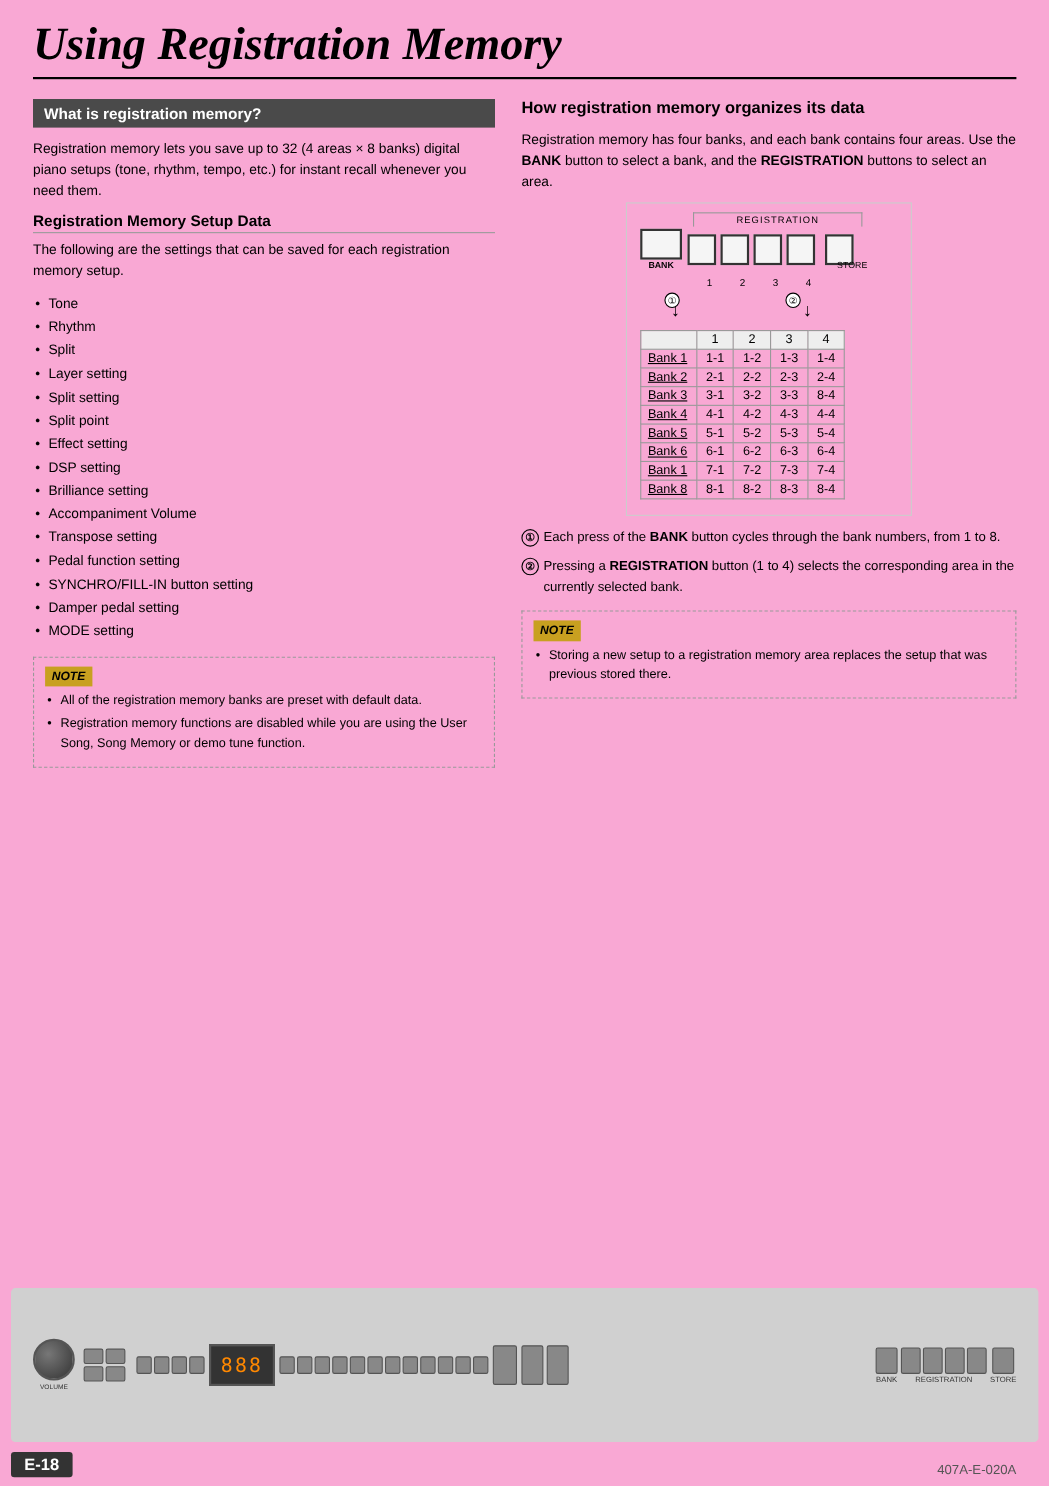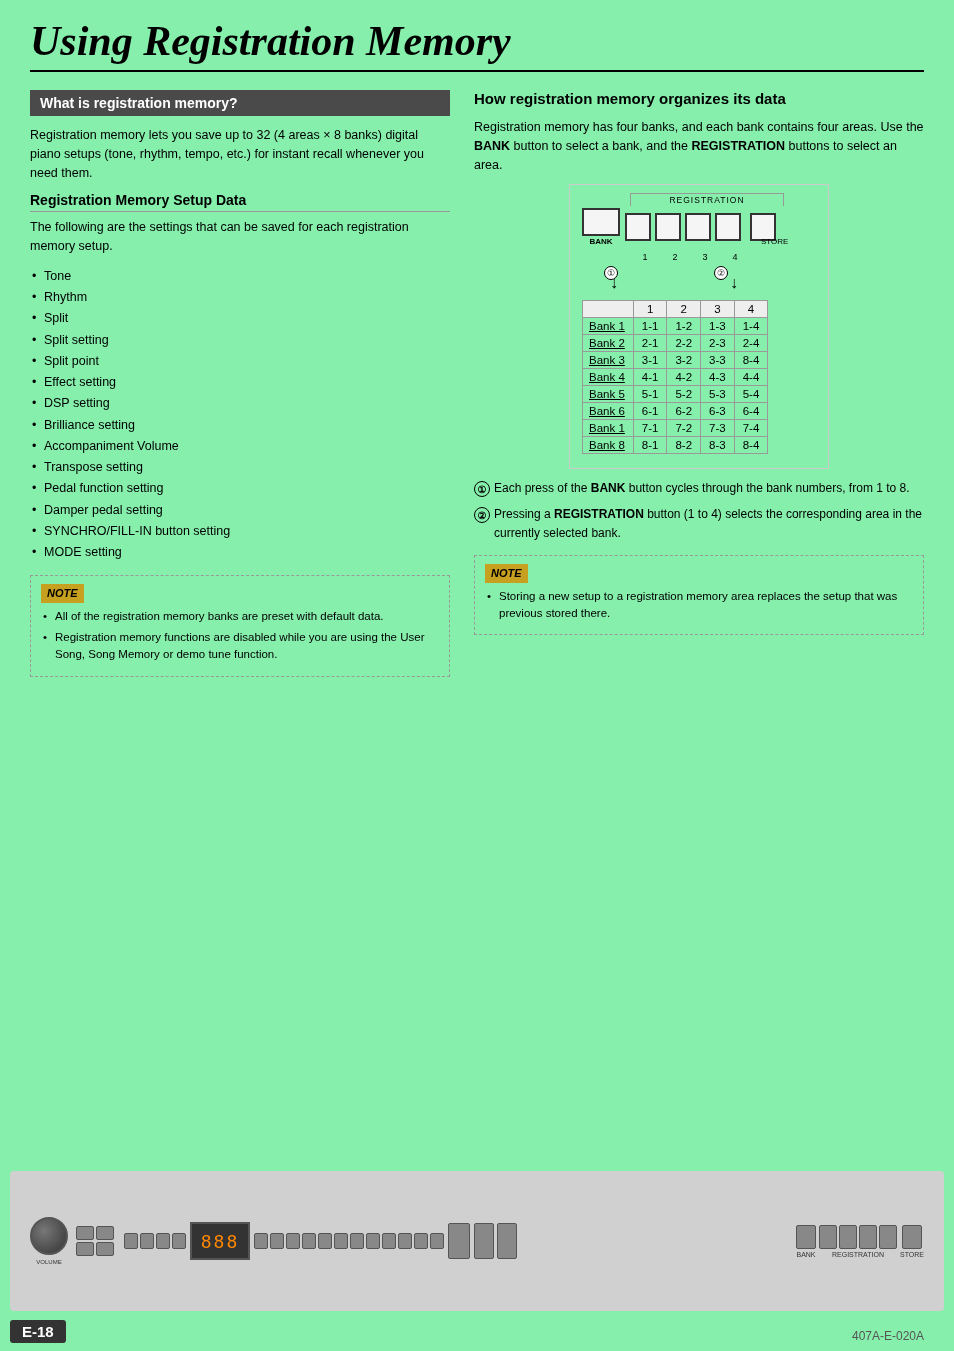--- a/index.html
+++ b/index.html
@@ -9,21 +9,21 @@
       background: #fff;
       font-family: Arial, Helvetica, sans-serif;
       font-size: 13px;
       color: #000;
       position: relative;
     }
 
     .page-container {
       width: 954px;
       min-height: 1351px;
-      background: #86efac;
+      background: #f9a8d4;
       padding: 18px 30px 10px 30px;
       position: relative;
     }
 
     
     .page-title {
       font-size: 42px;
       font-style: italic;
       font-weight: bold;
       font-family: 'Times New Roman', Times, serif;
@@ -386,30 +386,31 @@
 
         <div class="section-header-plain">
           <span>Registration Memory Setup Data</span>
         </div>
         <p class="section-text">The following are the settings that can be saved for each registration memory setup.</p>
 
         <ul class="bullet-list">
           <li>Tone</li>
           <li>Rhythm</li>
           <li>Split</li>
+          <li>Layer setting</li>
           <li>Split setting</li>
           <li>Split point</li>
           <li>Effect setting</li>
           <li>DSP setting</li>
           <li>Brilliance setting</li>
           <li>Accompaniment Volume</li>
           <li>Transpose setting</li>
           <li>Pedal function setting</li>
+          <li>SYNCHRO/FILL-IN button setting</li>
           <li>Damper pedal setting</li>
-          <li>SYNCHRO/FILL-IN button setting</li>
           <li>MODE setting</li>
         </ul>
 
         <div class="note-box">
           <div class="note-label">NOTE</div>
           <ul>
             <li>All of the registration memory banks are preset with default data.</li>
             <li>Registration memory functions are disabled while you are using the User Song, Song Memory or demo tune function.</li>
           </ul>
         </div>

